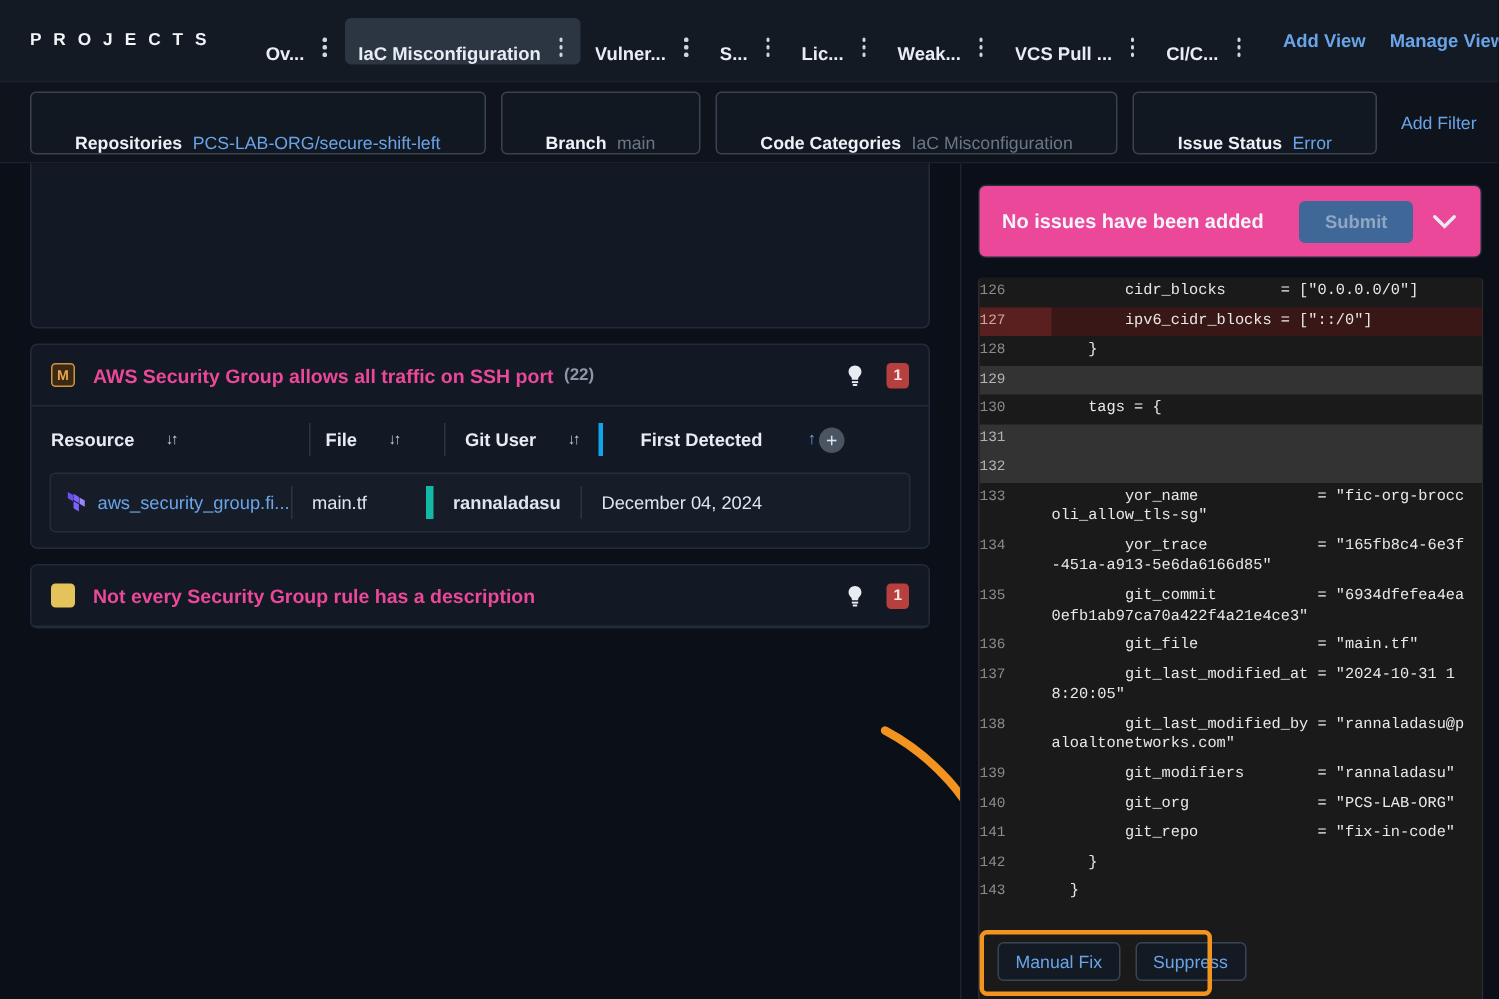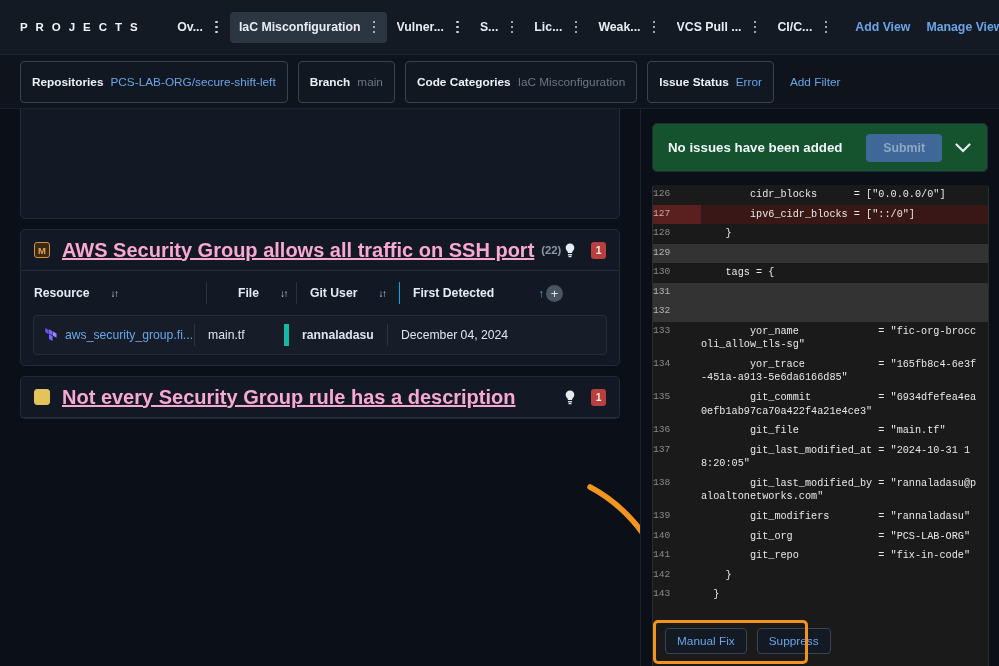--- a/index.html
+++ b/index.html
@@ -20,21 +20,21 @@
   }
   .brand {
     font-size: 11.5px; font-weight: bold; color: #f1f4f8;
     letter-spacing: 2.4px; white-space: nowrap;
   }
   .brand-divider {
     width: 1px; height: 22px; background: #36404f;
     margin: 0 13px 0 15px;
   }
   .nav-tab {
-    display: flex; align-items: center;
+    display: flex; align-items: flex-end;
     height: 31px; border-radius: 4px;
     padding: 0 4px 0 9px; margin-right: 1px;
     white-space: nowrap;
   }
   .nav-tab.active { background: #2c3542; }
   .nav-tab-label {
     font-size: 12.3px; font-weight: bold; color: #e8edf4;
     max-width: 132px; overflow: hidden;
   }
   .kebab {
@@ -58,22 +58,22 @@
 
   
   #filter-bar {
     height: 54px; width: 999px;
     background: #0e131c;
     display: flex; align-items: center;
     padding: 0 20px;
     border-bottom: 1px solid #1a2130;
   }
   .chip {
-    display: flex; align-items: center; gap: 7px;
-    height: 42px; padding: 0 11px;
+    display: flex; align-items: flex-end; gap: 7px;
+    height: 42px; padding: 0 29px;
     border: 1px solid #39424f; border-radius: 4px;
     margin-right: 10px; background: #121821;
     white-space: nowrap;
   }
   .chip-key { font-size: 11.8px; font-weight: bold; color: #eef2f7; }
   .chip-val { font-size: 11.8px; color: #6aa4e8; }
   .chip-val.muted { color: #6c7685; }
   .filter-link { font-size: 11.8px; color: #6aa4e8; margin-left: 6px; white-space: nowrap; }
 
   
@@ -102,42 +102,42 @@
     border-bottom: 1px solid #222b3a;
   }
   .sev {
     width: 16px; height: 16px; border-radius: 3px;
     display: flex; align-items: center; justify-content: center;
     font-size: 9.5px; font-weight: bold; flex: none;
     margin-right: 12px;
   }
   .sev.medium { background: #3a2a14; border: 1px solid #d4923c; color: #e8a44d; }
   .sev.low { background: #e3c35a; border: 1px solid #e3c35a; color: #5a4a12; }
-  .card-title { font-size: 20px; font-weight: bold; color: #f9a8d4; white-space: nowrap; text-decoration: underline; }
+  .card-title { font-size: 13px; font-weight: bold; color: #ec4899; white-space: nowrap; }
   .card-count { font-size: 11.3px; font-weight: bold; color: #8c96a5; margin-left: 7px; }
   .card-head-spacer { flex: 1; }
   .bulb { width: 16px; height: 17px; flex: none; margin-right: 13px; }
   .count-badge {
     min-width: 15px; height: 17px; padding: 0 4px;
     background: #b7403f; border-radius: 3px;
     display: flex; align-items: center; justify-content: center;
     font-size: 10.3px; font-weight: bold; color: #ffe9e9; flex: none;
   }
 
   
   .tbl-head { display: flex; height: 44px; align-items: center; padding: 0 0 0 13px; }
   .th {
     font-size: 12.2px; font-weight: bold; color: #e7ecf3;
     display: flex; align-items: center; gap: 21px;
     height: 22px; white-space: nowrap;
   }
   .th.c1 { width: 172px; }
-  .th.c2 { width: 90px; padding-left: 31px; border-left: 1px solid #2a3342; }
+  .th.c2 { width: 90px; padding-left: 10px; border-left: 1px solid #2a3342; }
   .th.c3 { width: 103px; padding-left: 13px; border-left: 1px solid #2a3342; }
-  .th.c4 { width: 145px; padding-left: 13px; border-left: 1px solid #0ea5e9; justify-content: space-between; }
+  .th.c4 { width: 145px; padding-left: 25px; border-left: 3px solid #0ea5e9; justify-content: space-between; }
   .sort-ico { font-size: 10px; color: #c3cbd6; letter-spacing: -1.5px; }
   .sort-ico.up { color: #6aa4e8; font-size: 11px; letter-spacing: 0; }
   .add-circle {
     width: 17px; height: 17px; border-radius: 50%;
     background: #4a5463; color: #dfe5ee;
     display: flex; align-items: center; justify-content: center;
     font-size: 13px; line-height: 1; flex: none; margin-left: 2px;
   }
   .tbl-row {
     display: flex; align-items: center; height: 40px;
@@ -149,21 +149,21 @@
   .td.c1 a { color: #6aa4e8; text-decoration: none; }
   .td.c2 { width: 90px; padding-left: 13px; border-left: 1px solid #2a3342; }
   .td.c3 { width: 103px; padding-left: 13px; border-left: 5px solid #14b8a6; font-weight: bold; }
   .td.c4 { width: 150px; padding-left: 13px; border-left: 1px solid #2a3342; }
   .tf-ico { width: 13px; height: 14px; flex: none; }
 
   
   #no-issues-bar {
     display: flex; align-items: center;
     height: 49px; margin-top: 14px;
-    background: #14532d; border: 1px solid #222b3a; border-radius: 5px;
+    background: #ec4899; border: 1px solid #222b3a; border-radius: 5px;
     padding: 0 11px 0 15px;
   }
   #no-issues-bar .lbl { font-size: 13.3px; font-weight: bold; color: #f1f5fa; white-space: nowrap; }
   #no-issues-bar .sp { flex: 1; }
   .submit-btn {
     height: 28px; padding: 0 17px; border-radius: 4px;
     background: #3f6898; border: none;
     font-size: 12.3px; font-weight: bold; color: #8fa6c4;
     font-family: "Liberation Sans", sans-serif;
   }

